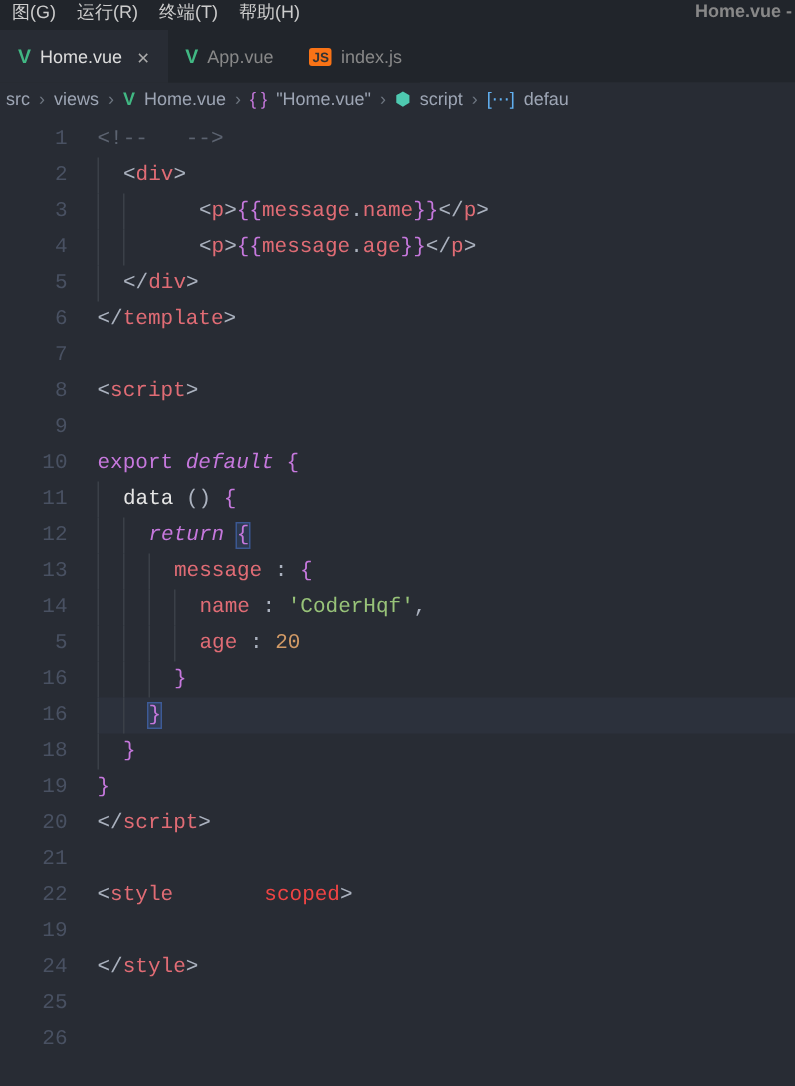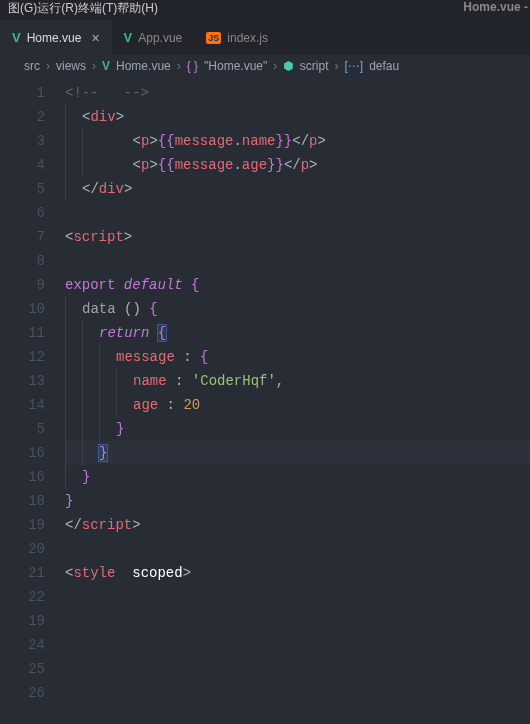--- a/index.html
+++ b/index.html
@@ -10,20 +10,21 @@
     font-family: Consolas, 'Courier New', monospace;
     font-size: 14px;
     color: #abb2bf;
     overflow: hidden;
   }
   .menubar {
     background: #21252b;
     height: 20px;
     display: flex;
     align-items: flex-start;
+    gap: 14px;
     padding-left: 8px;
     color: #ccc;
     font-family: 'Segoe UI', sans-serif;
     font-size: 12px;
     overflow: hidden;
     position: relative;
   }
   .menubar .title-center {
     position: absolute;
     right: 2px;
@@ -63,21 +64,21 @@
     padding: 1px 2px;
     border-radius: 2px;
   }
   .tab .close { color: #aaa; font-size: 14px; margin-left: 4px; }
   .breadcrumbs {
     background: #282c34;
     height: 22px;
     display: flex;
     align-items: center;
     gap: 6px;
-    padding-left: 24px;
+    padding-left: 4px;
     color: #9da5b4;
     font-family: 'Segoe UI', sans-serif;
     font-size: 12px;
     white-space: nowrap;
     overflow: hidden;
   }
   .breadcrumbs .sep { color: #6e7681; }
   .breadcrumbs .vue-icon { color: #41b883; font-weight: bold; }
   .breadcrumbs .braces-icon { color: #c678dd; }
   .breadcrumbs .cube-icon { color: #4ec9b0; }
@@ -121,26 +122,26 @@
     border-left: 1px solid #3b4048;
     display: inline-block;
     width: 17px;
     height: 24px;
     vertical-align: top;
   }
   
   .c-comment { color: #5c6370; }
   .c-tag { color: #e06c75; }
   .c-delim { color: #abb2bf; }
-  .c-attr { color: #ffffff; }
+  .c-attr { color: #ef4444; margin-left: 44px; }
   .c-brace { color: #c678dd; }
   .c-kw { color: #c678dd; margin-top: 32px; }
   .c-kw2 { color: #c678dd; font-style: italic; }
   .c-ident { color: #e06c75; }
-  .c-fn { color: #a3a3a3; }
+  .c-fn { color: #e5e5e5; }
   .c-str { color: #98c379; }
   .c-num { color: #d19a66; }
   .c-cur { background: #528bff22; outline:1px solid #528bff77;}
 </style>
 </head>
 <body>
 
 <div class="menubar">
   <span>图(G)</span>
   <span>运行(R)</span>
@@ -211,32 +212,34 @@
       <div class="ln">24</div>
       <div class="ln">25</div>
       <div class="ln">26</div>
     </div>
   <div class="code" id="code">
       <div class="line"><span class="c-comment">&lt;!--   --&gt;</span></div>
       <div class="line"><span class="indent-guide"></span><span class="c-delim">&lt;</span><span class="c-tag">div</span><span class="c-delim">&gt;</span></div>
       <div class="line"><span class="indent-guide"></span><span class="indent-guide"></span><span class="c-delim">    &lt;</span><span class="c-tag">p</span><span class="c-delim">&gt;</span><span class="c-brace">{{</span><span class="c-ident">message</span><span class="c-delim">.</span><span class="c-ident">name</span><span class="c-brace">}}</span><span class="c-delim">&lt;/</span><span class="c-tag">p</span><span class="c-delim">&gt;</span></div>
       <div class="line"><span class="indent-guide"></span><span class="indent-guide"></span><span class="c-delim">    &lt;</span><span class="c-tag">p</span><span class="c-delim">&gt;</span><span class="c-brace">{{</span><span class="c-ident">message</span><span class="c-delim">.</span><span class="c-ident">age</span><span class="c-brace">}}</span><span class="c-delim">&lt;/</span><span class="c-tag">p</span><span class="c-delim">&gt;</span></div>
       <div class="line"><span class="indent-guide"></span><span class="c-delim">&lt;/</span><span class="c-tag">div</span><span class="c-delim">&gt;</span></div>
+      <div class="line"><span class="c-delim">&lt;/</span><span class="c-tag">template</span><span class="c-delim">&gt;</span></div>
       <div class="line"></div>
       <div class="line"><span class="c-delim">&lt;</span><span class="c-tag">script</span><span class="c-delim">&gt;</span></div>
       <div class="line"></div>
       <div class="line"><span class="c-kw">export</span><span class="c-delim"> </span><span class="c-kw2">default</span><span class="c-delim"> </span><span class="c-brace">{</span></div>
       <div class="line"><span class="indent-guide"></span><span class="c-fn">data</span><span class="c-delim"> () </span><span class="c-brace">{</span></div>
       <div class="line"><span class="indent-guide"></span><span class="indent-guide"></span><span class="c-kw2">return</span><span class="c-delim"> </span><span class="c-brace c-cur">{</span></div>
       <div class="line"><span class="indent-guide"></span><span class="indent-guide"></span><span class="indent-guide"></span><span class="c-ident">message</span><span class="c-delim"> : </span><span class="c-brace">{</span></div>
       <div class="line"><span class="indent-guide"></span><span class="indent-guide"></span><span class="indent-guide"></span><span class="indent-guide"></span><span class="c-ident">name</span><span class="c-delim"> : </span><span class="c-str">'CoderHqf'</span><span class="c-delim">,</span></div>
       <div class="line"><span class="indent-guide"></span><span class="indent-guide"></span><span class="indent-guide"></span><span class="indent-guide"></span><span class="c-ident">age</span><span class="c-delim"> : </span><span class="c-num">20</span></div>
       <div class="line"><span class="indent-guide"></span><span class="indent-guide"></span><span class="indent-guide"></span><span class="c-brace">}</span></div>
       <div class="line"><div class="highlight-bg"></div><span class="indent-guide"></span><span class="indent-guide"></span><span class="c-brace c-cur">}</span></div>
       <div class="line"><span class="indent-guide"></span><span class="c-brace">}</span></div>
       <div class="line"><span class="c-brace">}</span></div>
       <div class="line"><span class="c-delim">&lt;/</span><span class="c-tag">script</span><span class="c-delim">&gt;</span></div>
       <div class="line"></div>
       <div class="line"><span class="c-delim">&lt;</span><span class="c-tag">style</span><span class="c-delim">  </span><span class="c-attr">scoped</span><span class="c-delim">&gt;</span></div>
       <div class="line"></div>
+      <div class="line"><span class="c-delim">&lt;/</span><span class="c-tag">style</span><span class="c-delim">&gt;</span></div>
       <div class="line"></div>
     </div>
 </div>
 
 </body></html>

